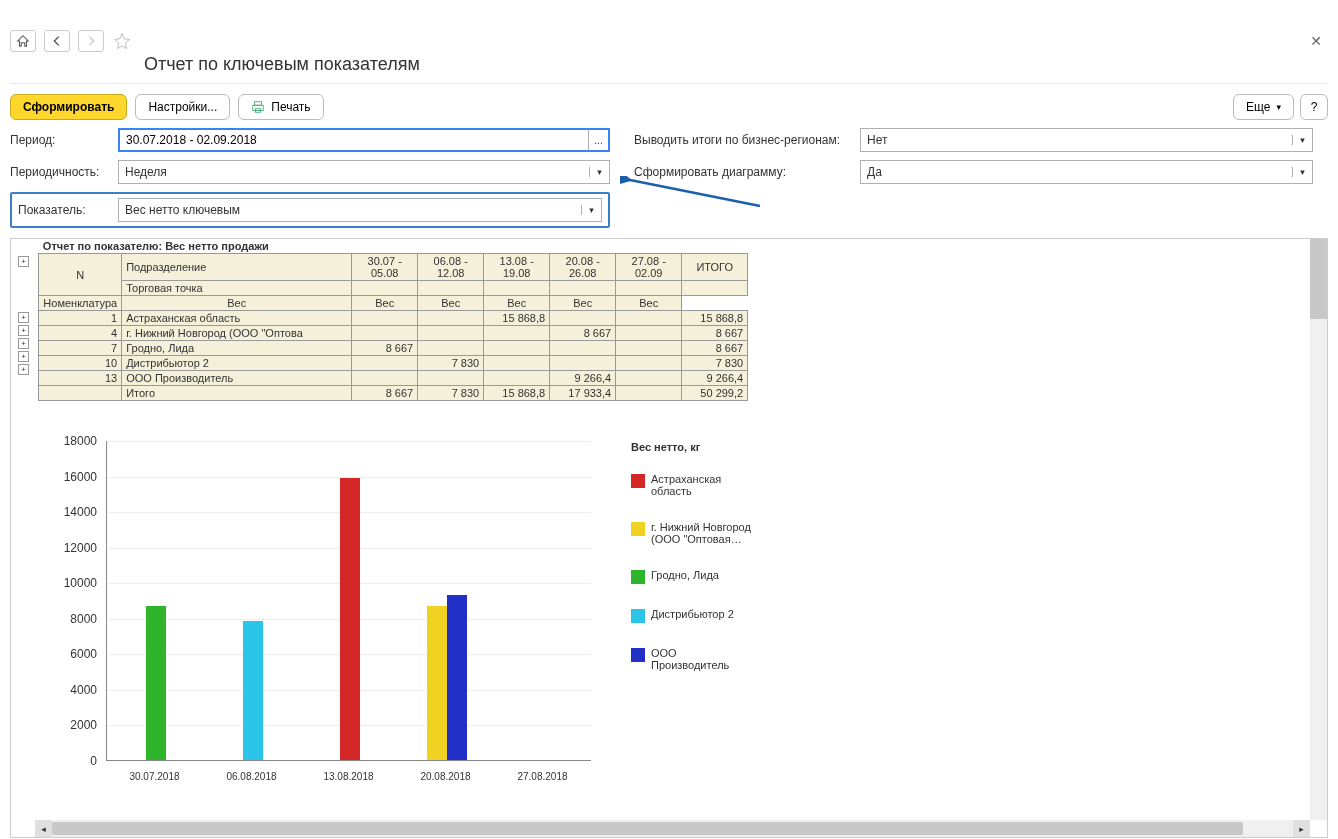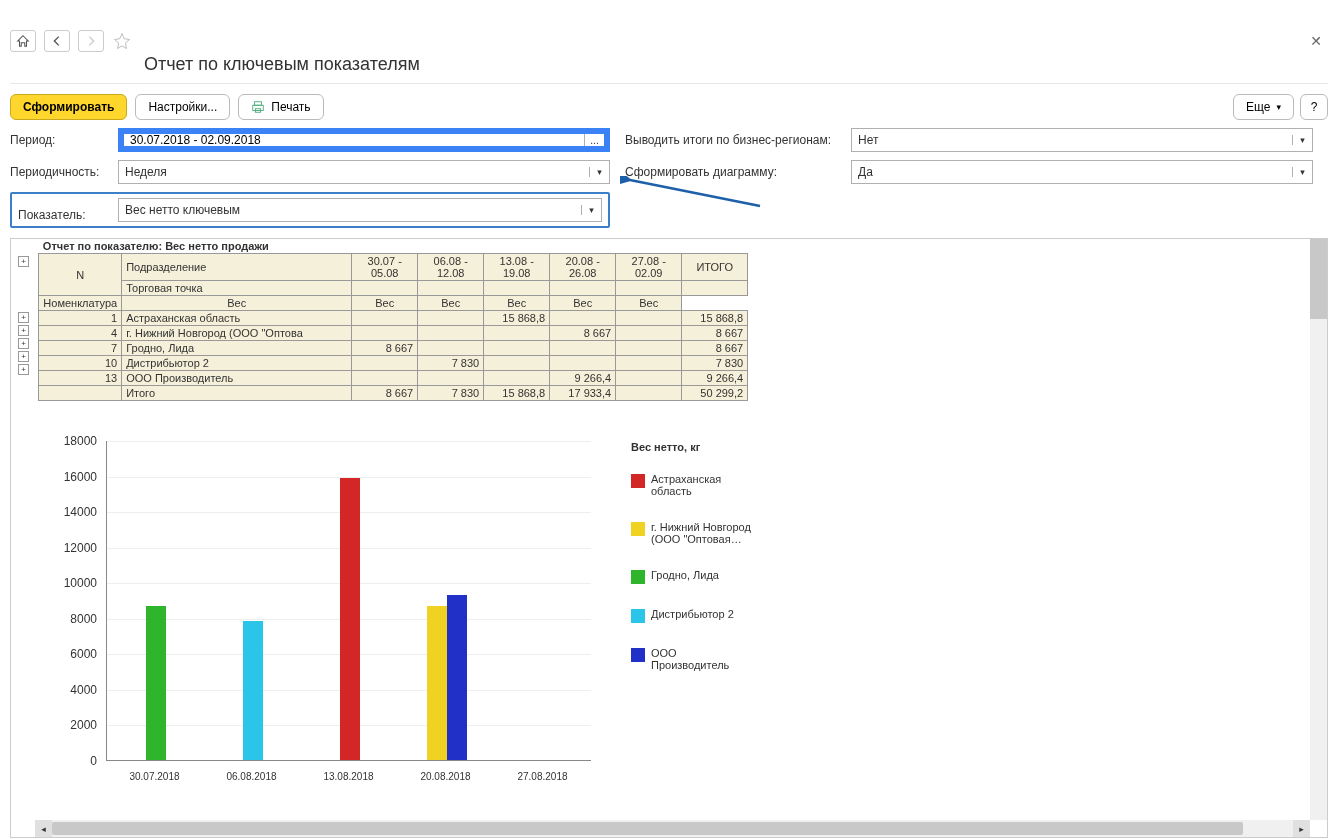--- a/index.html
+++ b/index.html
@@ -12,24 +12,24 @@
 .close-x { margin-left: auto; font-size: 14px; cursor: pointer; padding: 2px 6px; color: #666; }
 hr.sep { border: none; border-top: 1px solid #e6e6e6; margin: 2px 10px 6px 10px; }
 .toolbar { display: flex; align-items: center; padding: 4px 10px; gap: 8px; }
 .btn { height: 26px; padding: 0 12px; border: 1px solid #bbb; border-radius: 6px; background: #fff; font-size: 12px; cursor: pointer; display: flex; align-items: center; gap: 6px; }
 .btn.primary { background: #ffd62c; border-color: #caa91b; font-weight: bold; }
 .btn.help { width: 28px; justify-content: center; }
 .toolbar-right { margin-left: auto; display: flex; gap: 6px; }
 .filters { padding: 4px 25px 10px 10px; }
 .filter-row { display: flex; align-items: center; gap: 8px; margin-bottom: 8px; }
 .filter-label { width: 100px; }
-.filter-right-label { margin-left: 7px; width: 218px; }
+.filter-right-label { margin-left: 16px; width: 218px; }
 .input-wrap { display: flex; border: 1px solid #b0b0b0; height: 24px; }
-.input-wrap.yellow { border: 6px solid #3b82f6; }
-.blue-wrap { border: 2px solid #3a7fc8; border-radius: 2px; display: flex; align-items: flex-end; gap: 8px; padding: 4px 6px; }
+.input-wrap.yellow { border: 2px solid #3b82f6; }
+.blue-wrap { border: 2px solid #3a7fc8; border-radius: 2px; display: flex; align-items: center; gap: 8px; padding: 4px 6px; }
 .input-wrap input { border: none; outline: none; padding: 0 6px; flex: 1; font-size: 12px; }
 .input-btn { width: 20px; border-left: 1px solid #b0b0b0; display: flex; align-items: center; justify-content: center; cursor: pointer; font-size: 10px; background: #fff; }
 .select { display: flex; border: 1px solid #b0b0b0; height: 24px; align-items: center; }
 .select span { flex: 1; padding: 0 6px; }
 .select .dd { width: 20px; border-left: 1px solid #b0b0b0; display: flex; align-items: center; justify-content: center; font-size: 9px; cursor: pointer; }
 .report-area { padding: 0 10px 10px 10px; position: relative; }
 .report-container { border: 1px solid #ccc; overflow: auto; height: 600px; position: relative; }
 .tree-col { display: inline-block; vertical-align: top; width: 24px; }
 .tree-btn { width: 11px; height: 11px; border: 1px solid #999; font-size: 8px; display: flex; align-items: center; justify-content: center; margin: 2px 0 2px 7px; cursor: pointer; line-height: 1; background: #fff; }
 table.report { border-collapse: collapse; font-size: 11px; display: inline-table; vertical-align: top; }

